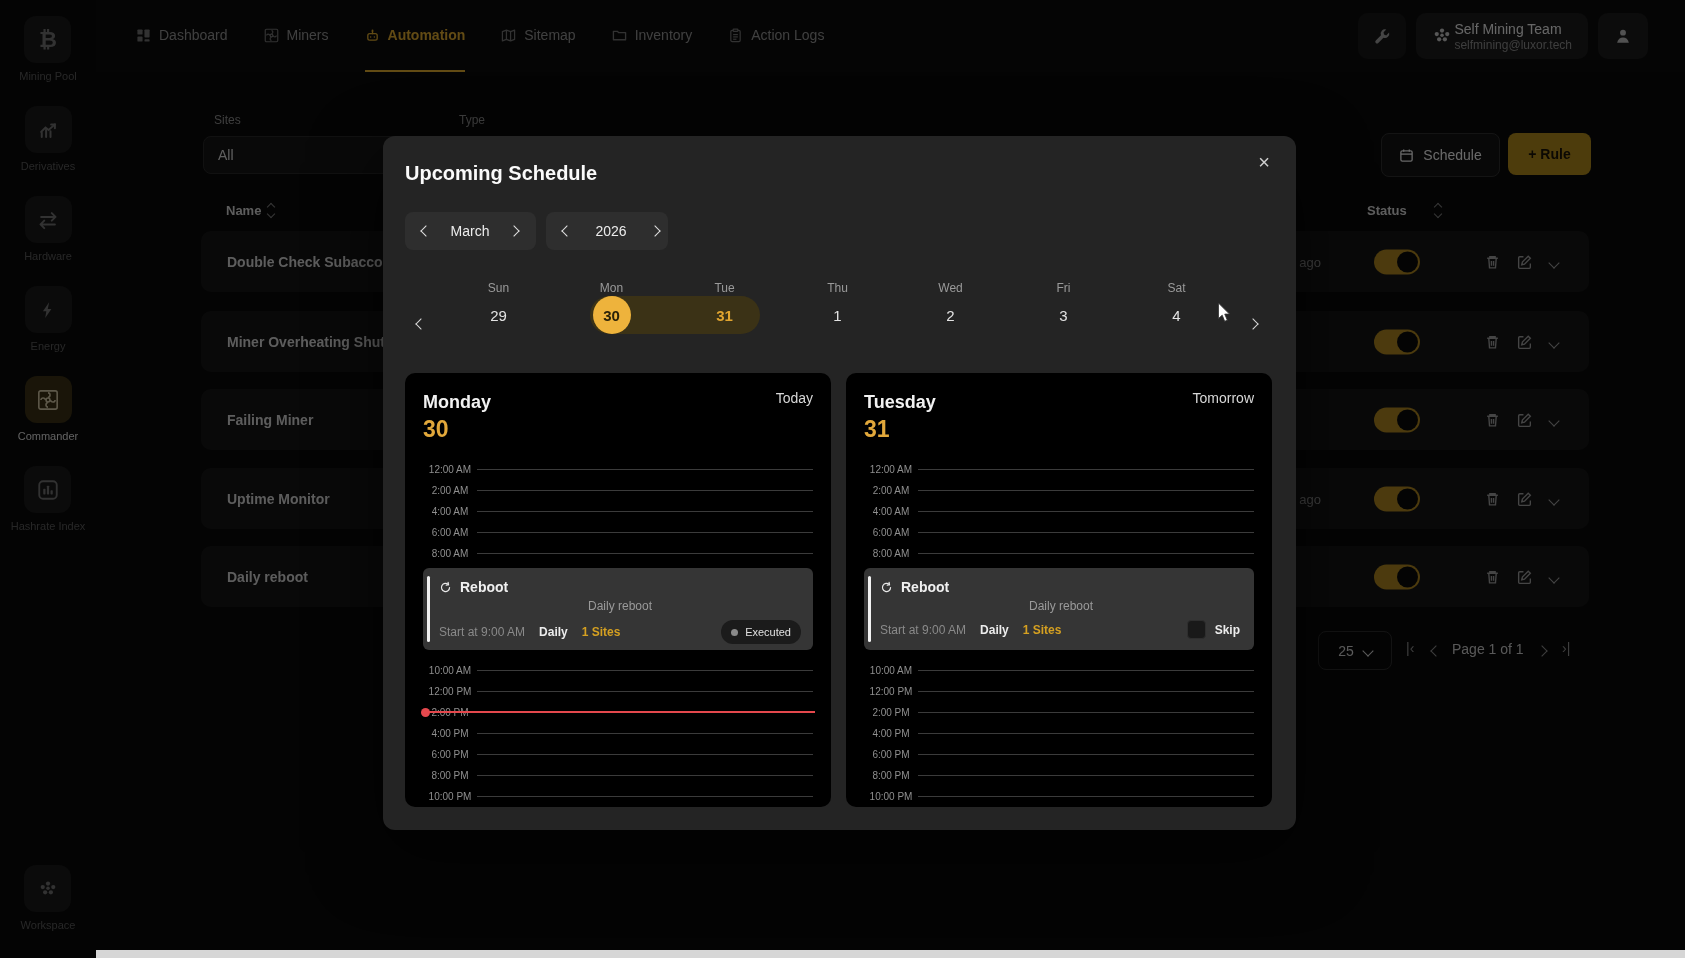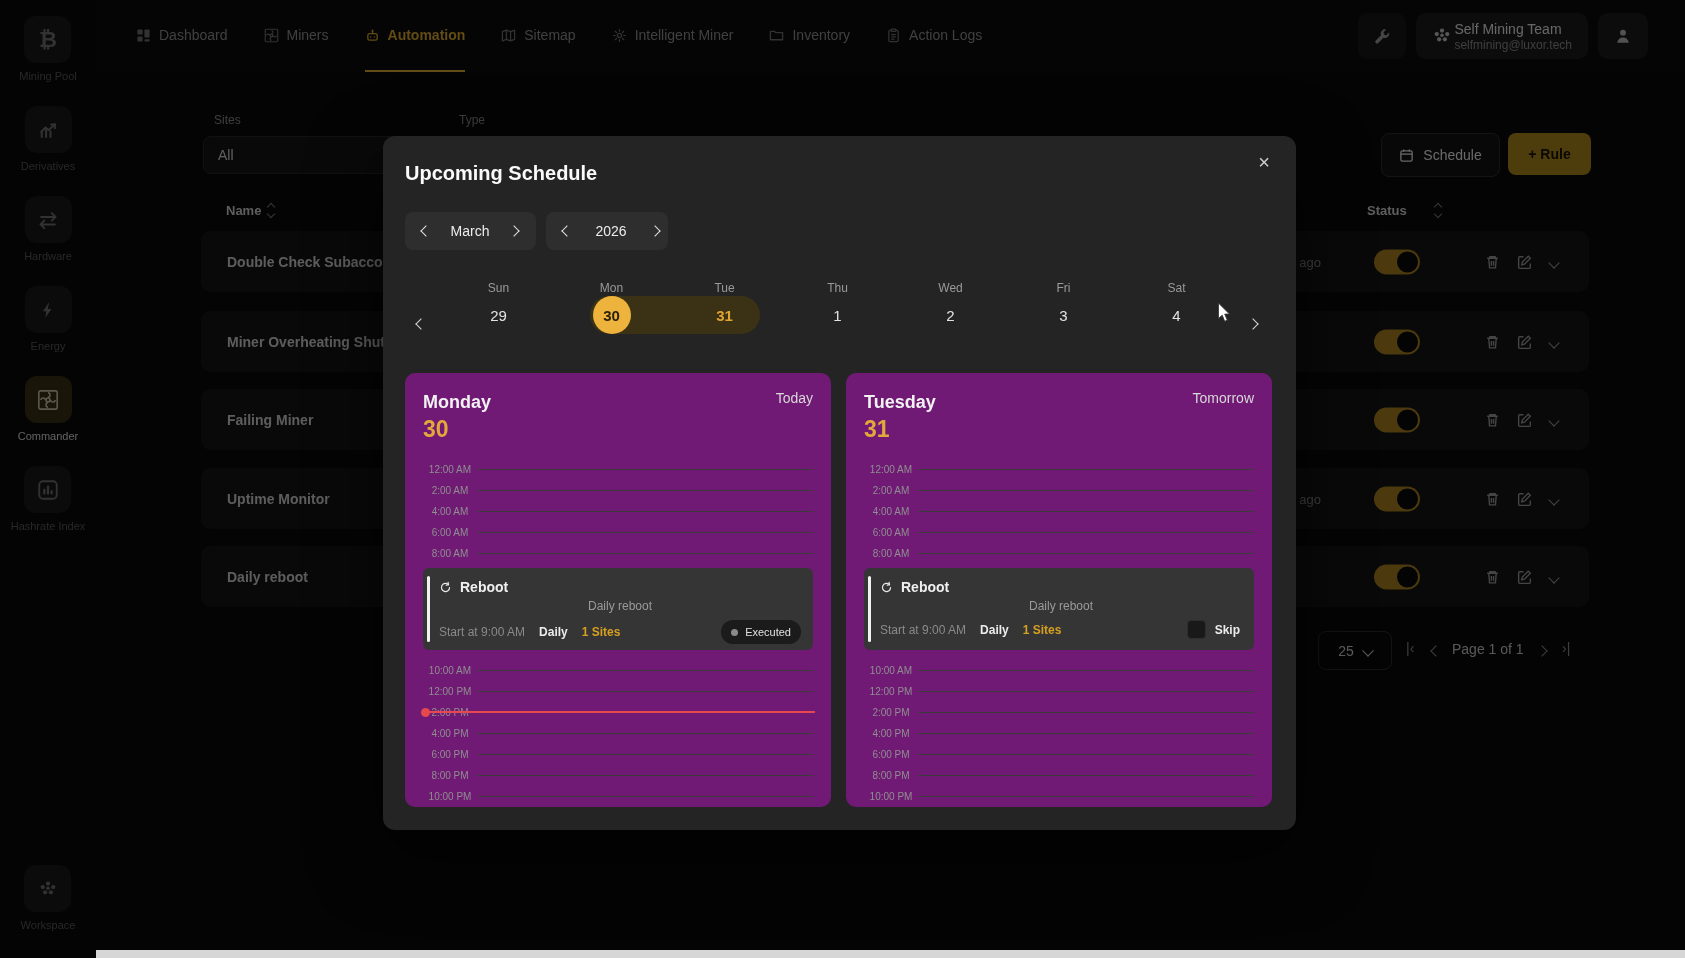--- a/index.html
+++ b/index.html
@@ -67,21 +67,21 @@
   .weekcols{position:absolute;left:59px;top:0;width:791px;height:70px;display:flex;}
   .wcol{width:113px;display:flex;flex-direction:column;align-items:center;margin-top:7px;}
   .wdow{font-size:12px;color:#9a9a9a;height:22px;}
   .wdates{position:absolute;left:59px;top:22px;width:791px;height:38px;}
   .range-pill{position:absolute;left:148px;top:0;width:170px;height:38px;border-radius:19px;background:#3b3216;}
   .wdate{position:absolute;top:0;width:113px;height:38px;display:flex;align-items:center;justify-content:center;font-size:15px;color:#e3e3e3;cursor:pointer;}
   .wdate .circ{width:38px;height:38px;border-radius:50%;display:flex;align-items:center;justify-content:center;}
   .wdate.sel-start .circ{background:#eeb33c;color:#2a2208;font-weight:700;}
   .wdate.sel-end{color:#e0a42f;font-weight:700;}
   
-  .panel{position:absolute;top:237px;width:426px;height:434px;background:#701a75;border-radius:10px;padding:17px 18px;box-sizing:border-box;}
+  .panel{position:absolute;top:237px;width:426px;height:434px;background:#000000;border-radius:10px;padding:17px 18px;box-sizing:border-box;}
   .panel.monday{left:22px;}
   .panel.tuesday{left:463px;}
   .phead{display:flex;justify-content:space-between;align-items:flex-start;}
   .pday{font-size:18px;font-weight:700;color:#f2f2f2;line-height:24px;}
   .prel{font-size:14px;color:#d8d8d8;}
   .pdate{font-size:23px;font-weight:700;color:#e2a83b;line-height:30px;}
   .tl{margin-top:15px;text-align:center;}
   .tl-row{display:flex;align-items:center;height:21px;}
   .tl-label{width:54px;font-size:10px;color:#8f8f8f;flex:none;}
   .tl-line{flex:1;height:1px;background:#3b3b3b;}
@@ -218,29 +218,20 @@
             <svg width="15" height="15" viewBox="0 0 16 16" fill="none" stroke="currentColor" stroke-width="1.3" stroke-linejoin="round">
               <path d="M1.5 3.8 5.8 2.2l4.4 1.6 4.3-1.6v10l-4.3 1.6-4.4-1.6-4.3 1.6z"></path>
               <line x1="5.8" y1="2.2" x2="5.8" y2="12.2"></line>
               <line x1="10.2" y1="3.8" x2="10.2" y2="13.8"></line>
             </svg>
           </span>
         <span>Sitemap</span>
       </div>
       <div class="nav-item">
         <span class="nic">
-            <svg width="15" height="15" viewBox="0 0 16 16" fill="none" stroke="currentColor" stroke-width="1.3" stroke-linecap="round">
-              <circle cx="8" cy="8" r="2.2"></circle>
-              <path d="M8 1.7v1.8M8 12.5v1.8M1.7 8h1.8M12.5 8h1.8M3.5 3.5l1.3 1.3M11.2 11.2l1.3 1.3M12.5 3.5l-1.3 1.3M4.8 11.2l-1.3 1.3"></path>
-            </svg>
-          </span>
-        <span>Intelligent Miner</span>
-      </div>
-      <div class="nav-item">
-        <span class="nic">
             <svg width="15" height="15" viewBox="0 0 16 16" fill="none" stroke="currentColor" stroke-width="1.4" stroke-linejoin="round">
               <path d="M1.5 12.5v-9h4.2L7.2 5h7.3v7.5z"></path>
             </svg>
           </span>
         <span>Inventory</span>
       </div>
       <div class="nav-item">
         <span class="nic">
             <svg width="15" height="15" viewBox="0 0 16 16" fill="none" stroke="currentColor" stroke-width="1.3">
               <rect x="3" y="2.5" width="10" height="12" rx="1.5"></rect>

